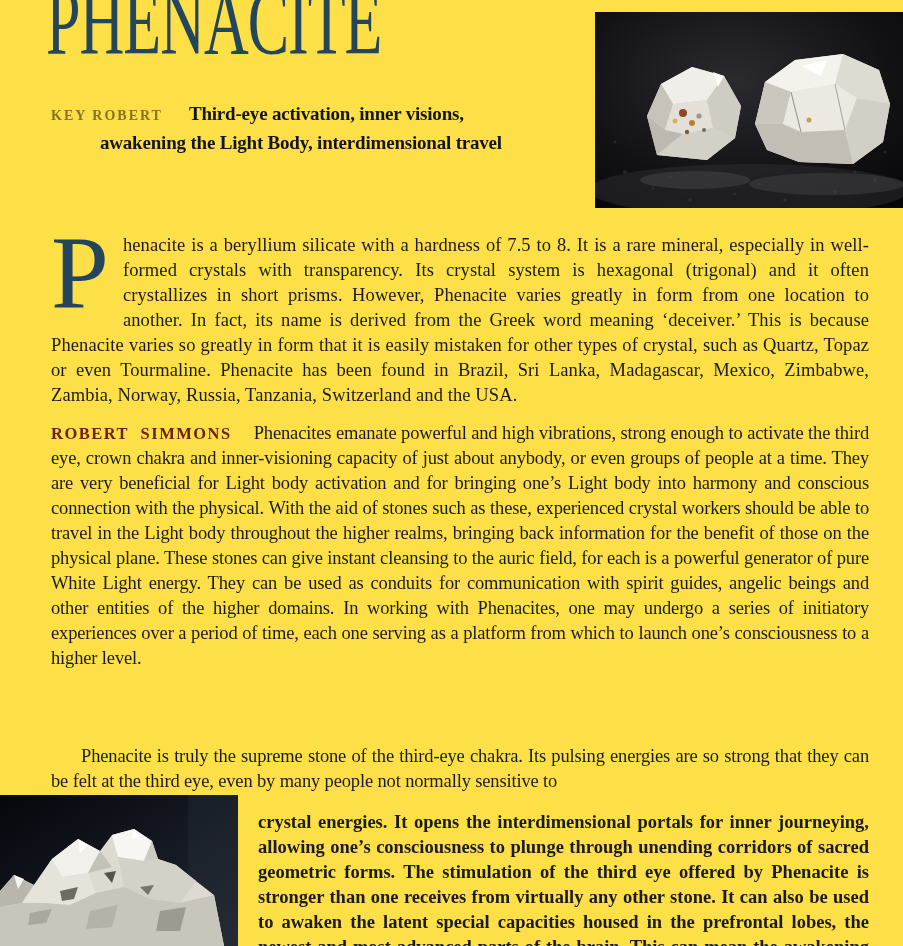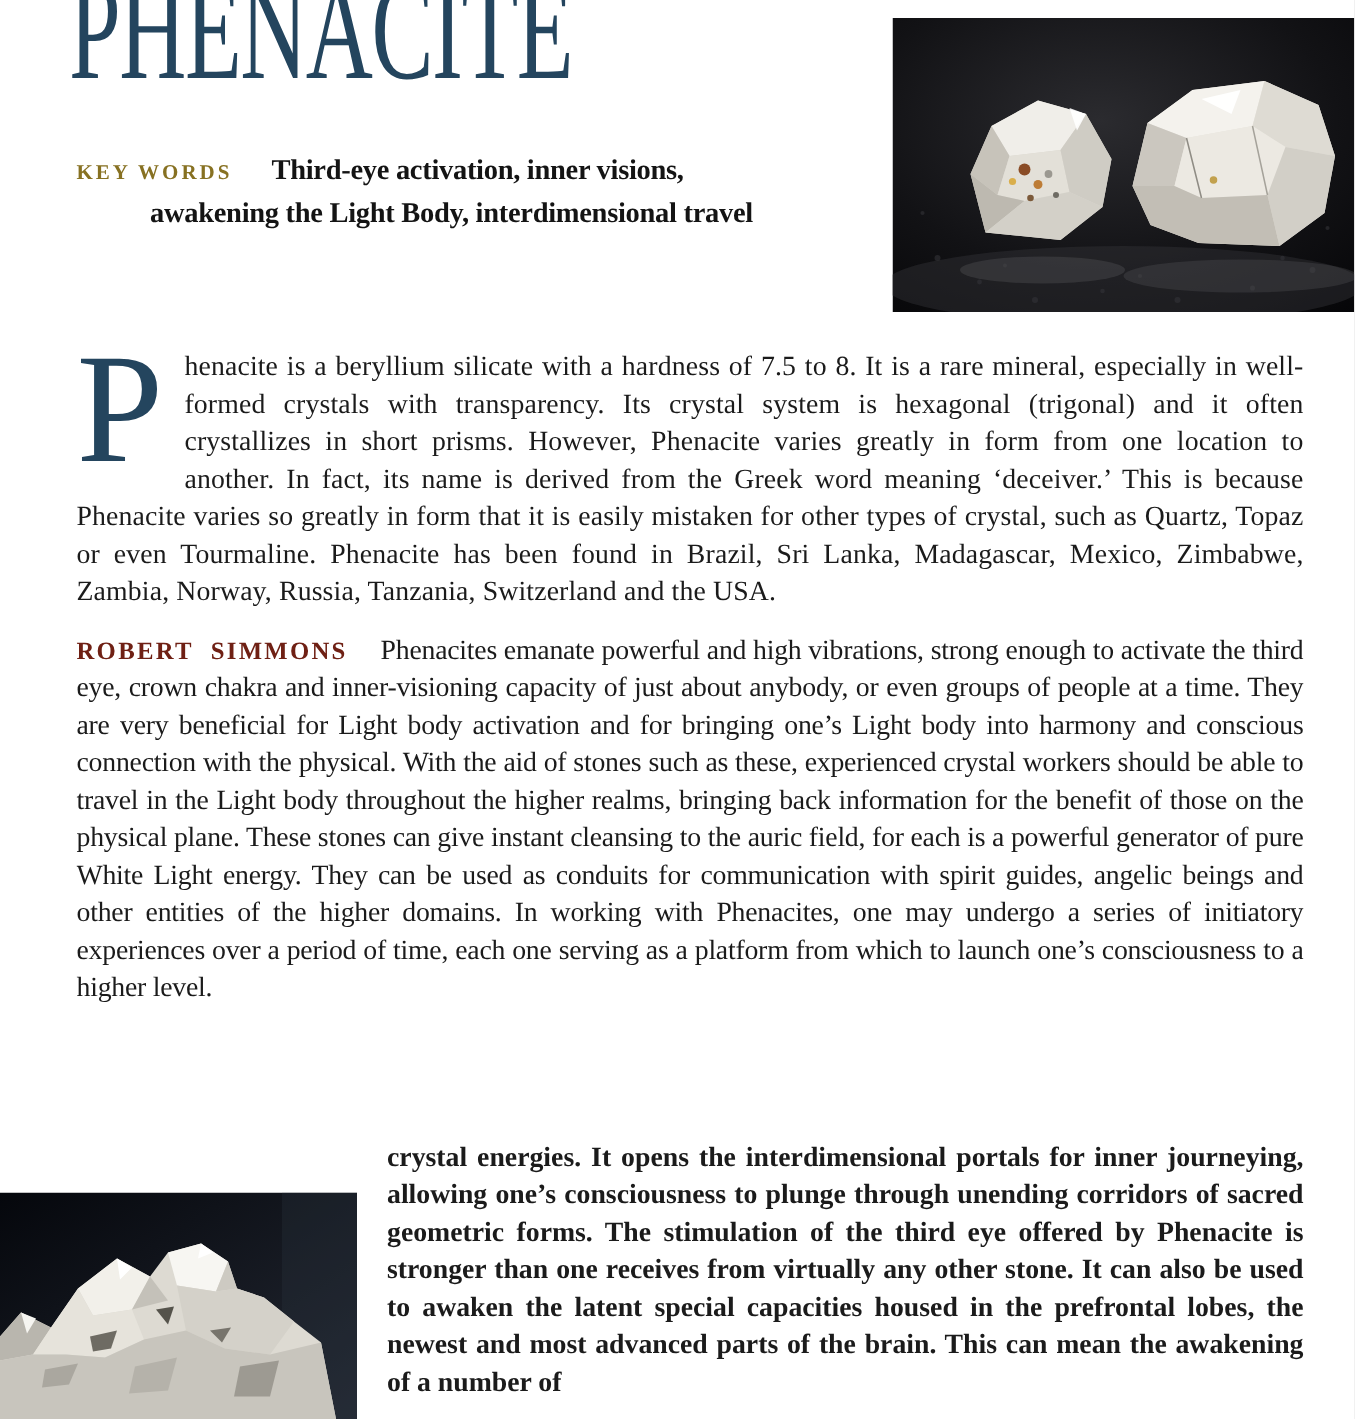--- a/index.html
+++ b/index.html
@@ -1,18 +1,18 @@
 <!DOCTYPE html>
 <html><head>
 <meta charset="utf-8">
 <style>
   html,body { margin:0; padding:0; background:#e8e8e6; }
   .page {
     position:relative; width:903px; height:946px; margin:0 auto;
-    background:#ffffff; overflow:hidden;
+    background:#fde047; overflow:hidden;
     font-family:"Liberation Serif", serif; color:#1b1b1b;
   }
 
   
   .title {
     position:absolute; left:46px; top:-27px; margin:0;
     font-size:62px; line-height:1; font-weight:normal;
     color:#24455e; letter-spacing:-1px;
     transform:scaleY(1.55); transform-origin:left top;
     white-space:nowrap;
@@ -62,21 +62,21 @@
   .closing .wrapped { margin:16px 0 0 207px;font-weight:bold; }
 </style>
 </head>
 <body>
 
 <div class="page">
 
   <h1 class="title">PHENACITE</h1>
 
   <div class="props">
-    <div class="prop-row"><span class="prop-label">KEY WORDS</span><span>Third-eye activation, inner visions,
+    <div class="prop-row"><span class="prop-label">KEY ROBERT</span><span>Third-eye activation, inner visions,
 awakening the Light Body, interdimensional travel</span></div>
   </div>
 
   <figure class="photo-top" role="img" aria-label="Two clear Phenacite crystals on a black surface">
     <svg width="308" height="196" viewBox="0 0 308 196" xmlns="http://www.w3.org/2000/svg">
       <defs>
         <radialGradient id="tg" cx="0.45" cy="0.35" r="0.85">
           <stop offset="0" stop-color="#2b2b2f"></stop>
           <stop offset="0.6" stop-color="#121215"></stop>
           <stop offset="1" stop-color="#060608"></stop>
@@ -134,20 +134,21 @@
       </g>
     </svg>
   </figure>
 
   <div class="column">
     <p class="intro"><span class="dropcap">P</span><span>henacite is a beryllium silicate with a hardness of 7.5 to 8. It is a rare mineral, especially in well-formed crystals with transparency. Its crystal system is hexagonal (trigonal) and it often crystallizes in short prisms. However, Phenacite varies greatly in form from one location to another. In fact, its name is derived from the Greek word meaning ‘deceiver.’ This is because Phenacite varies so greatly in form that it is easily mistaken for other types of crystal, such as Quartz, Topaz or even Tourmaline. Phenacite has been found in Brazil, Sri Lanka, Madagascar, Mexico, Zimbabwe, Zambia, Norway, Russia, Tanzania, Switzerland and the USA.</span></p>
     <p class="simmons"><span class="byline">ROBERT SIMMONS</span><span>Phenacites emanate powerful and high vibrations, strong enough to activate the third eye, crown chakra and inner-visioning capacity of just about anybody, or even groups of people at a time. They are very beneficial for Light body activation and for bringing one’s Light body into harmony and conscious connection with the physical. With the aid of stones such as these, experienced crystal workers should be able to travel in the Light body throughout the higher realms, bringing back information for the benefit of those on the physical plane. These stones can give instant cleansing to the auric field, for each is a powerful generator of pure White Light energy. They can be used as conduits for communication with spirit guides, angelic beings and other entities of the higher domains. In working with Phenacites, one may undergo a series of initiatory experiences over a period of time, each one serving as a platform from which to launch one’s consciousness to a higher level.</span></p>
   </div>
 
   <div class="closing">
+    <p class="lead">Phenacite is truly the supreme stone of the third-eye chakra. Its pulsing energies are so strong that they can be felt at the third eye, even by many people not normally sensitive to</p>
     <p class="wrapped">crystal energies. It opens the interdimensional portals for inner journeying, allowing one’s consciousness to plunge through unending corridors of sacred geometric forms. The stimulation of the third eye offered by Phenacite is stronger than one receives from virtually any other stone. It can also be used to awaken the latent special capacities housed in the prefrontal lobes, the newest and most advanced parts of the brain. This can mean the awakening of a number of</p>
   </div>
 
   <figure class="photo-bottom" role="img" aria-label="Cluster of white Phenacite crystals">
     <svg width="238" height="151" viewBox="0 0 238 151" xmlns="http://www.w3.org/2000/svg">
       <defs>
         <linearGradient id="bg2" x1="0" y1="0" x2="1" y2="1">
           <stop offset="0" stop-color="#05070c"></stop>
           <stop offset="1" stop-color="#232833"></stop>
         </linearGradient>

